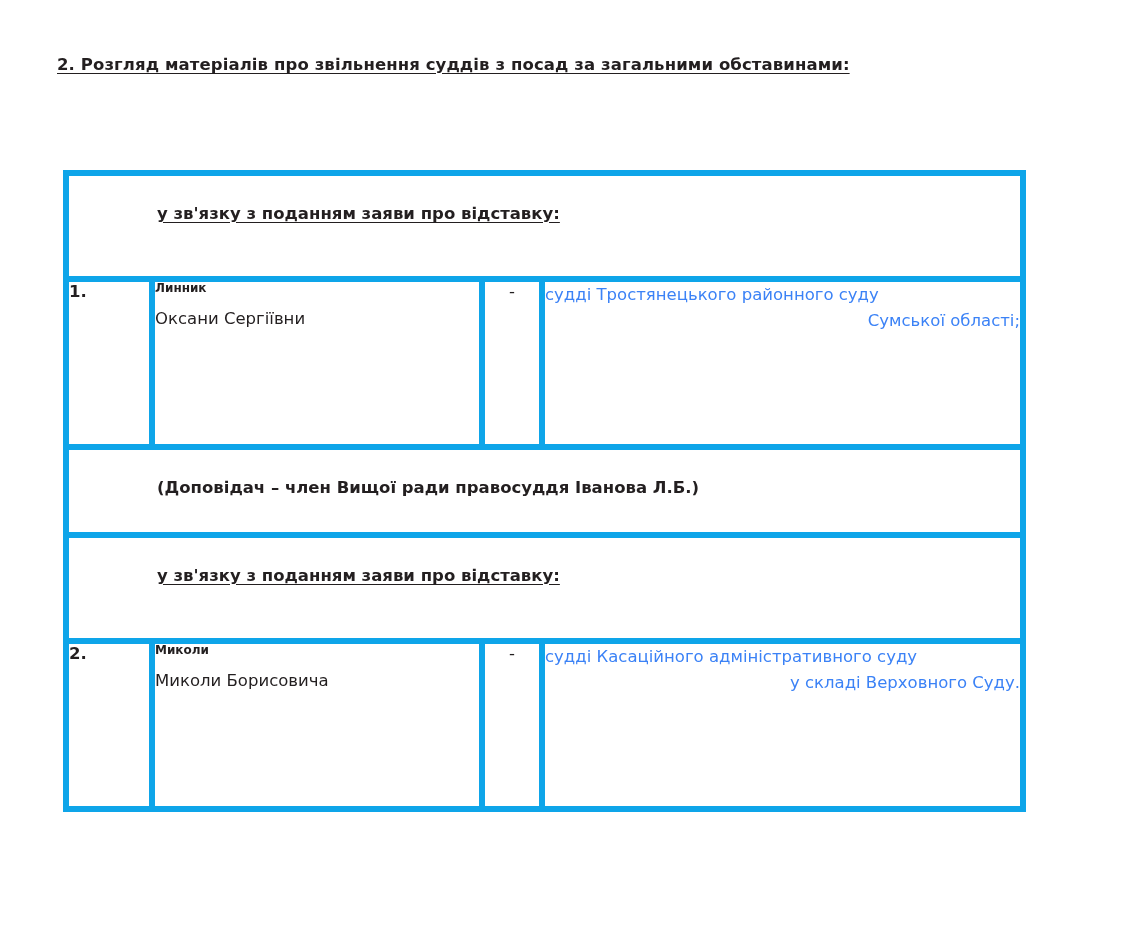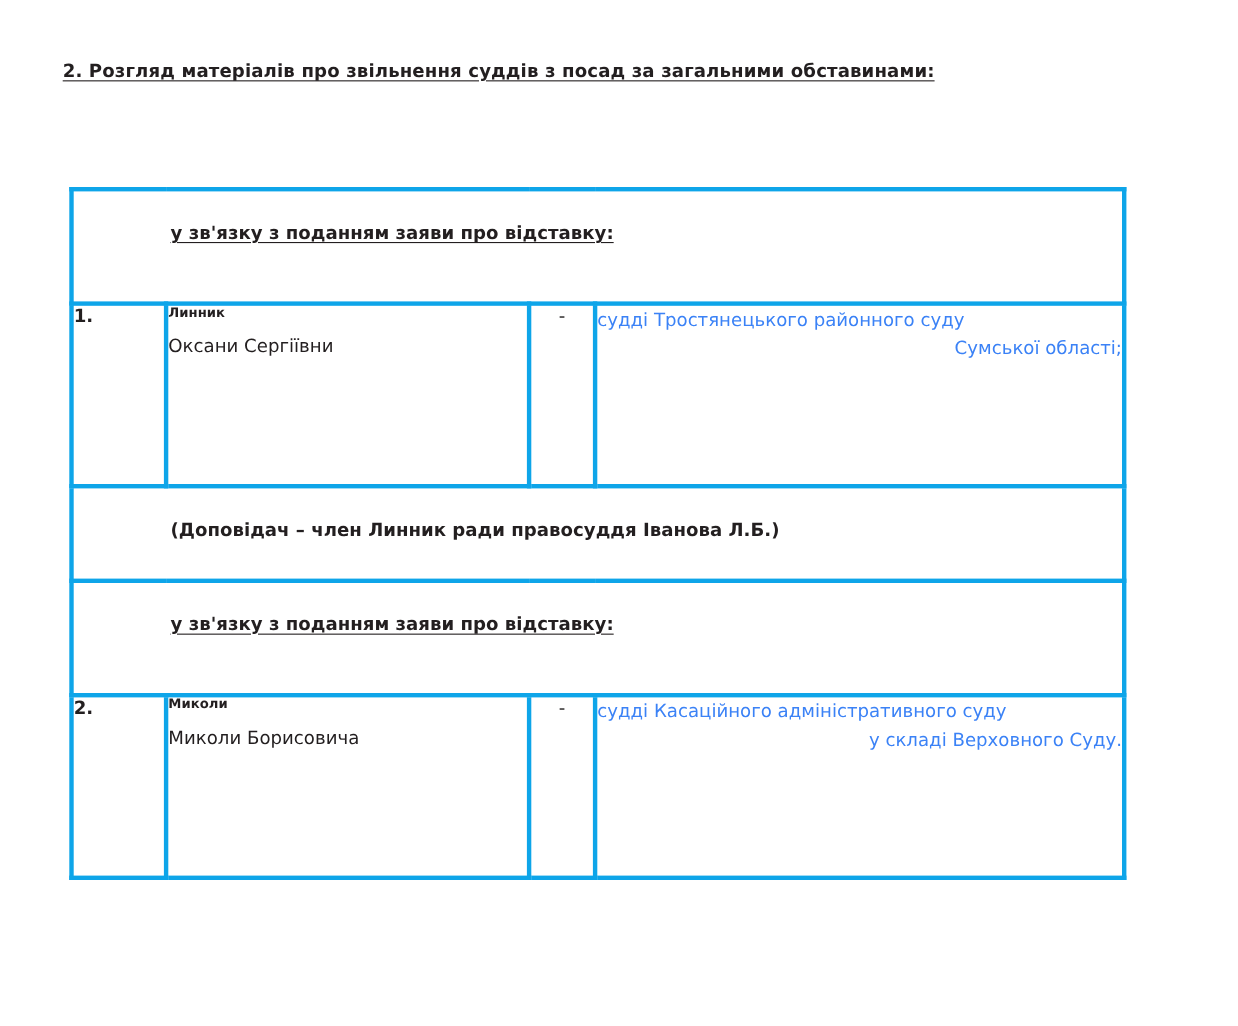--- a/index.html
+++ b/index.html
@@ -35,21 +35,21 @@
   }
   .doc-table {
     position: absolute;
     left: 63px;
     top: 170px;
     width: 957px;
     border-collapse: collapse;
     table-layout: fixed;
   }
   .doc-table td {
-    border: 4px solid #0ea5e9;
+    border: 6px solid #0ea5e9;
     vertical-align: top;
     padding: 0;
     background: #fff;
   }
   .col-num   { width: 86px; }
   .col-name  { width: 330px; }
   .col-dash  { width: 60px; }
   .col-desc  { width: 481px; }
 
   
@@ -150,21 +150,21 @@
         </td>
         <td class="dash-cell">-</td>
         <td class="desc-cell">
           <div>судді Тростянецького районного суду</div>
           <div class="last-line">Сумської області;</div>
         </td>
       </tr>
 
       <tr class="row-tail">
         <td colspan="4">
-          <div class="reporter-text">(Доповідач – член Линник ради правосуддя Іванова Л.Б.)</div>
+          <div class="reporter-text">(Доповідач – член Вищої ради правосуддя Іванова Л.Б.)</div>
         </td>
       </tr>
 
       <tr class="row-section">
         <td colspan="4">
           <div class="section-text">у зв'язку з поданням заяви про відставку:</div>
         </td>
       </tr>
 
       <tr class="row-entry">

